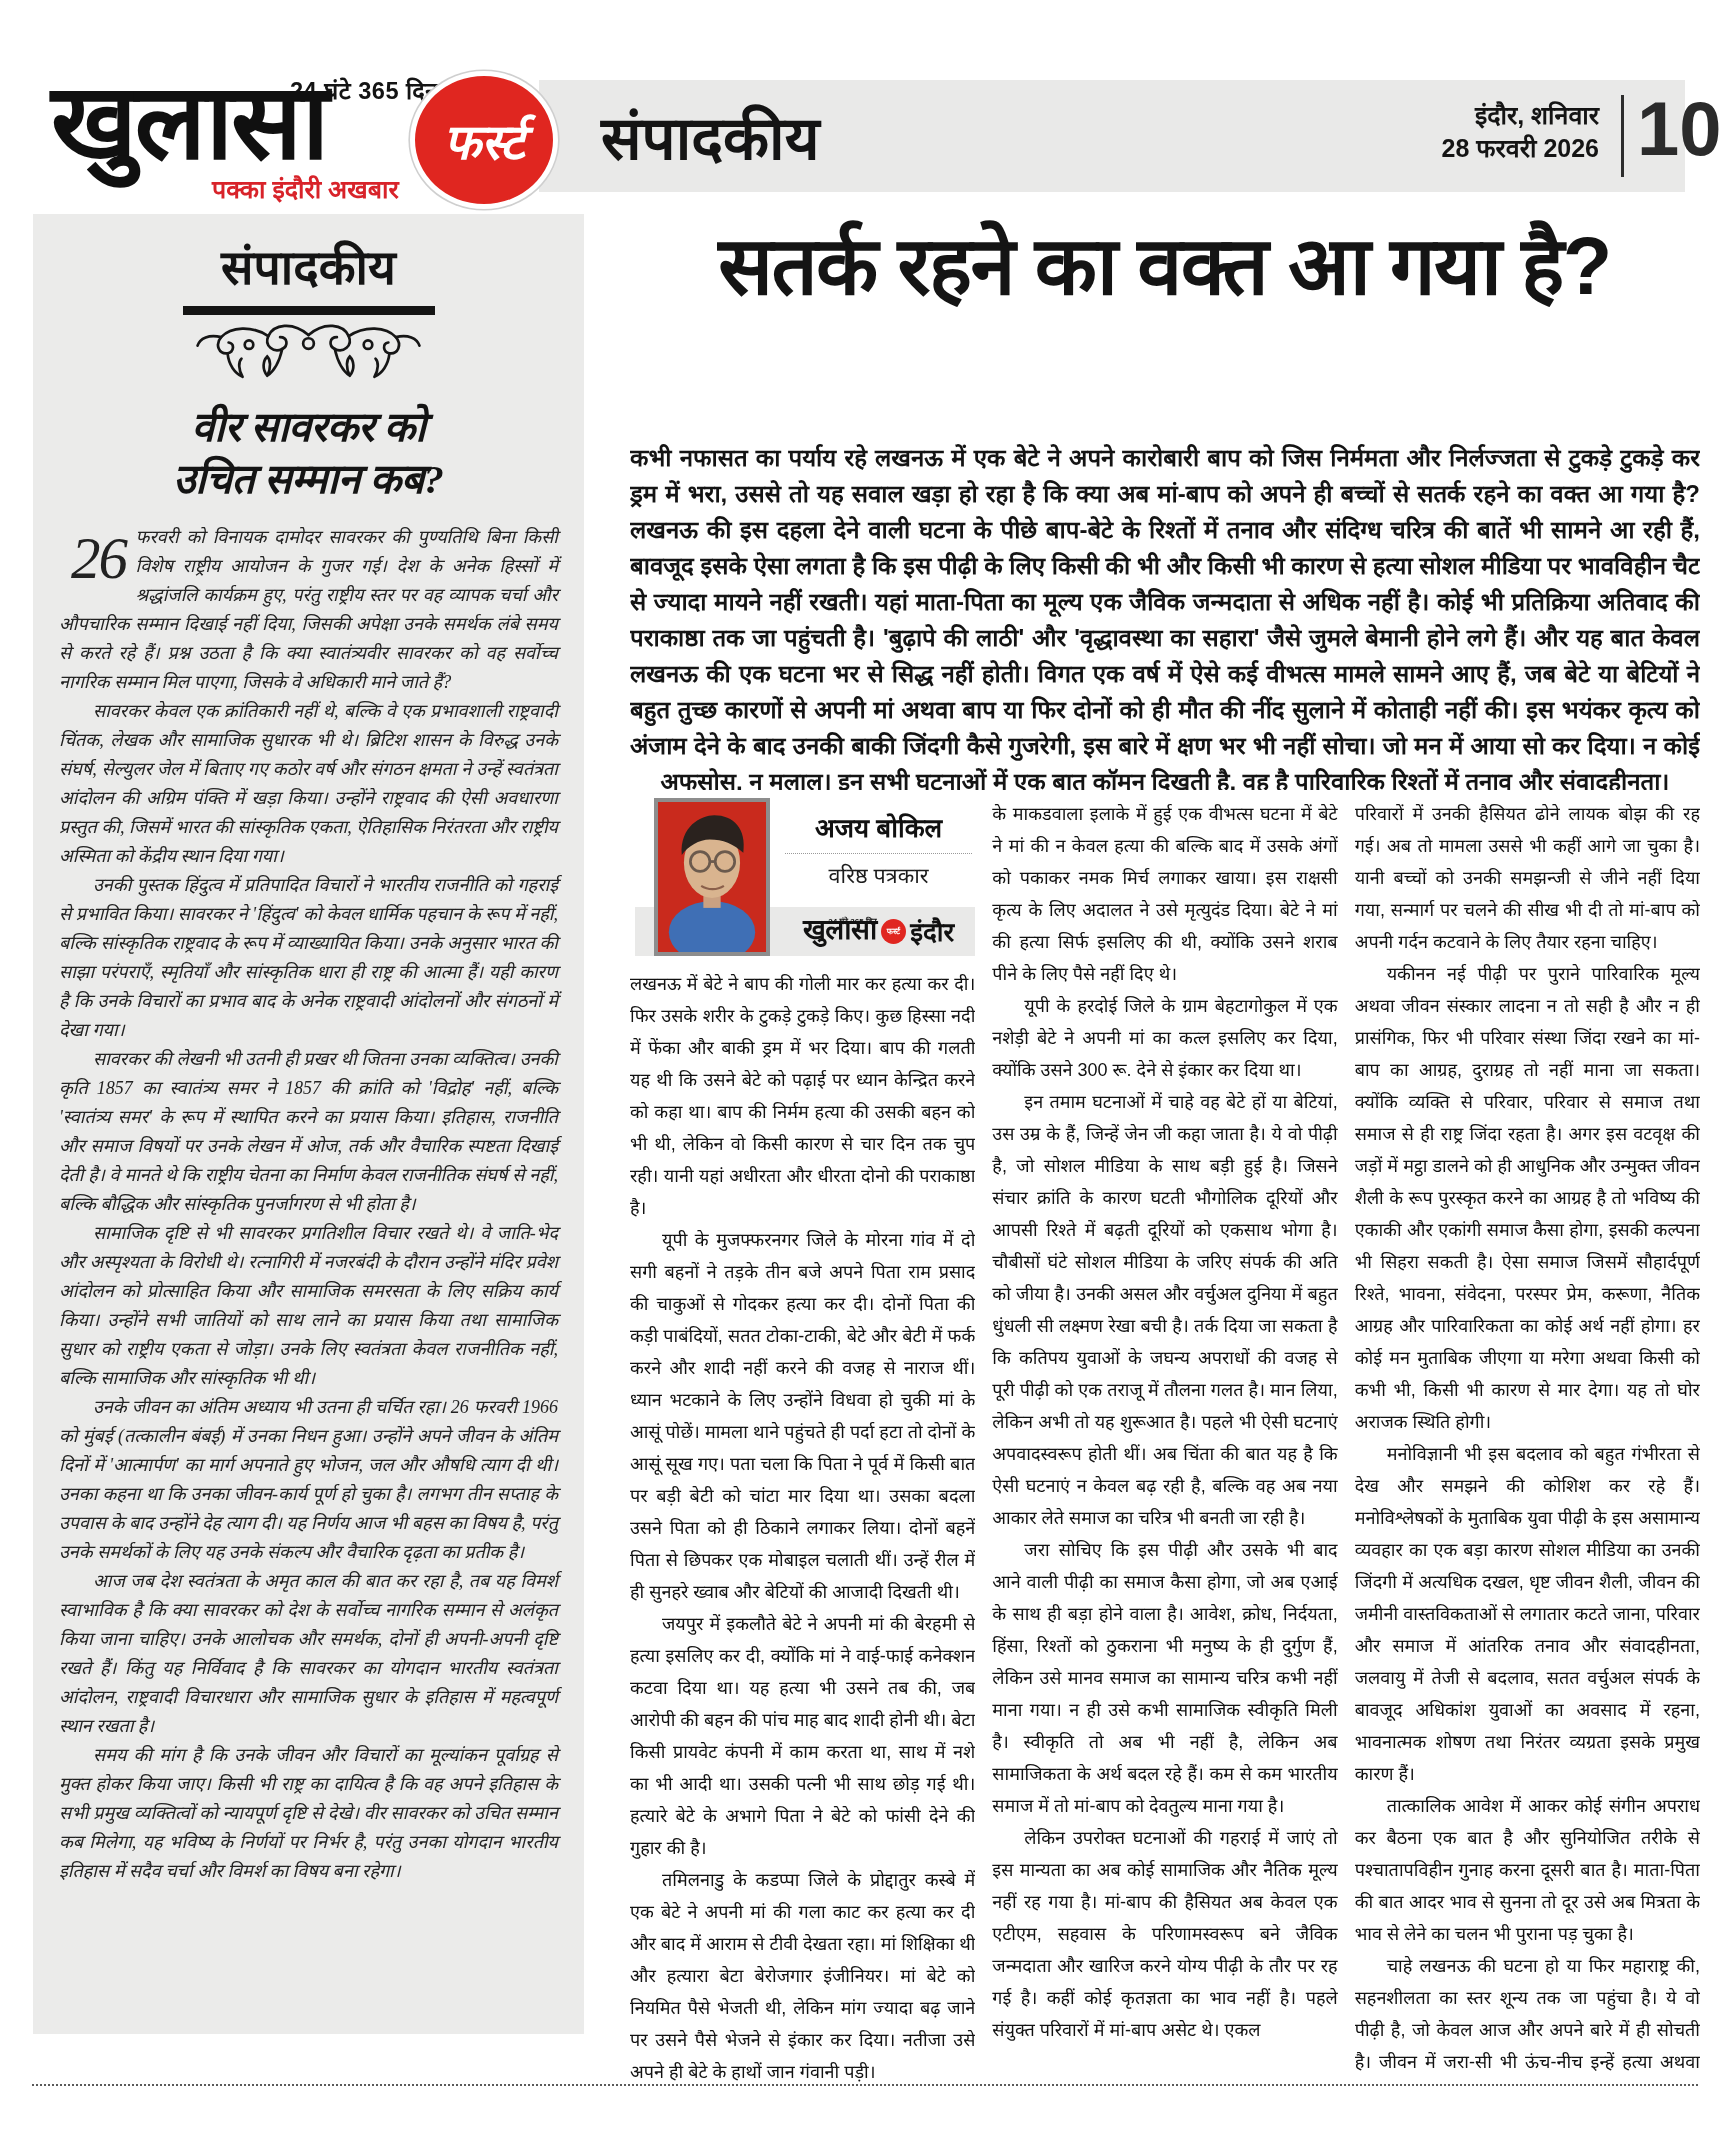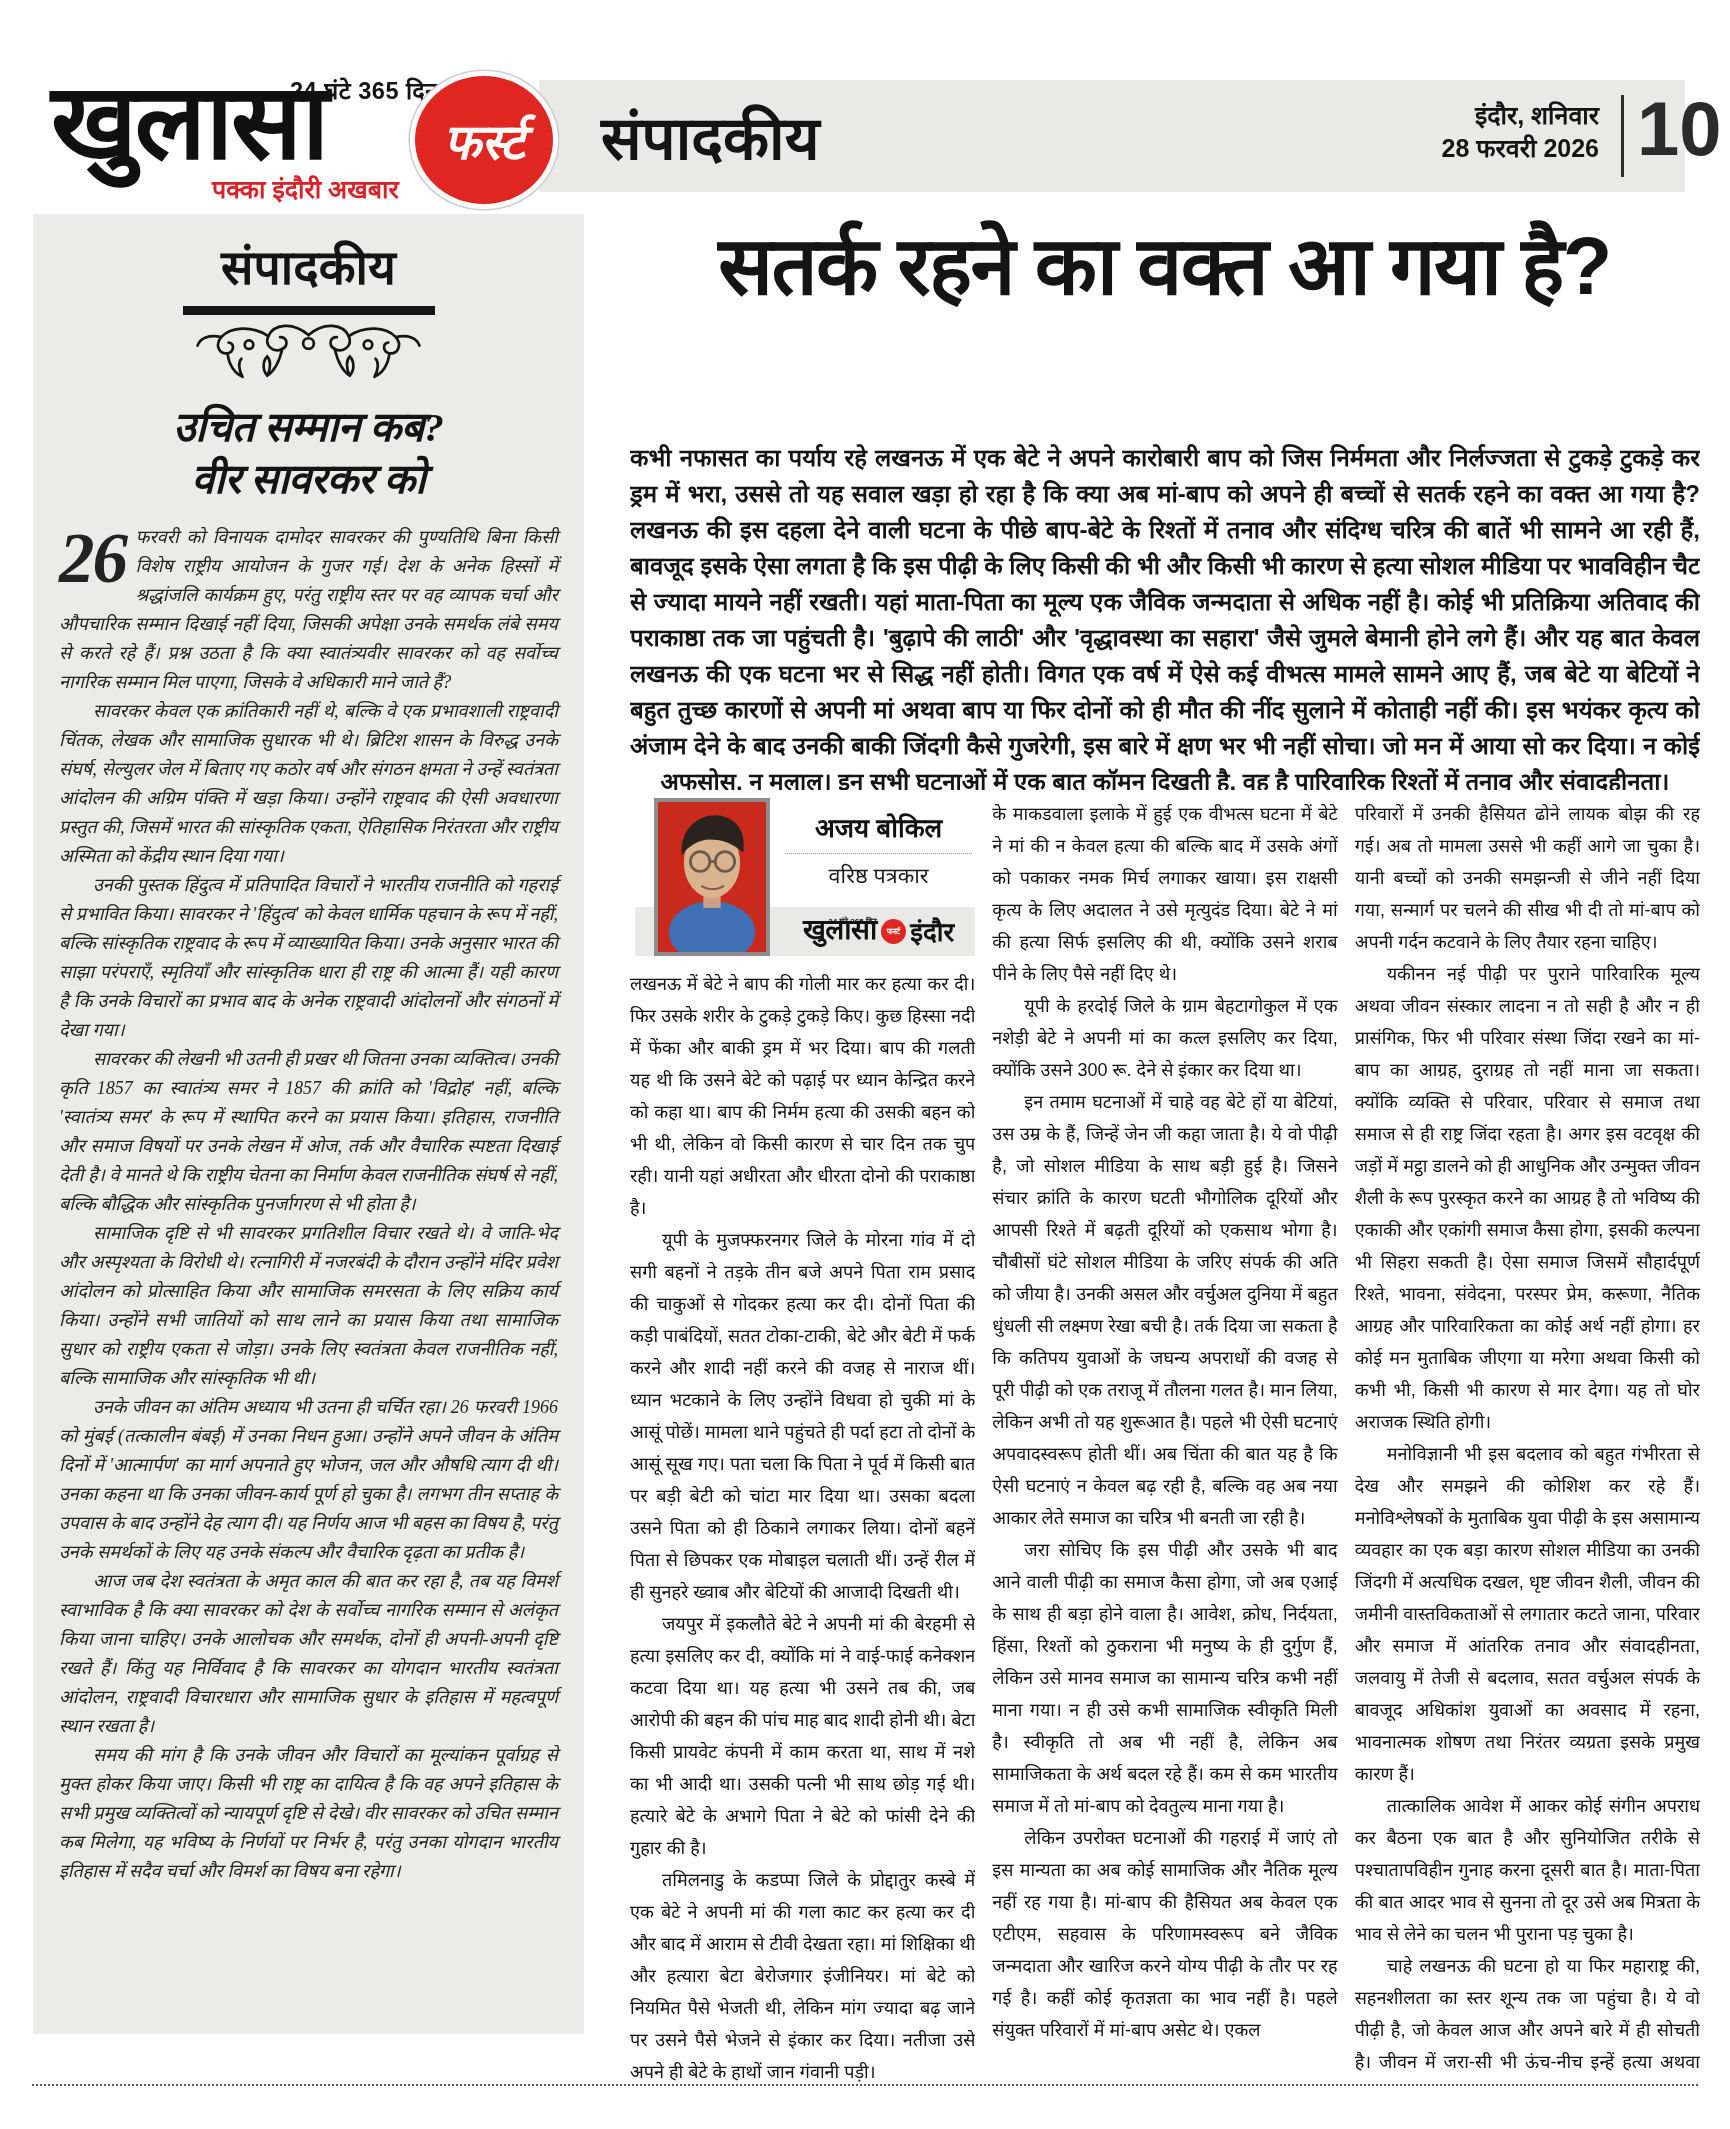--- a/index.html
+++ b/index.html
@@ -27,22 +27,22 @@
               background:#ebebea; padding:19.3px 26px 16px 26px; overflow:hidden; }
   .edit-kicker { text-align:center; font-size:48px; font-weight:900; }
   .edit-bar { width:252px; height:9px; background:#151515; margin:7.5px auto 5.4px auto; }
   .edit-ornament { display:block; margin:0 auto 14px auto; }
   .edit-title { text-align:center; font-family:"Liberation Serif", serif; font-style:italic;
                 font-weight:900; font-size:41px; line-height:52px; letter-spacing:-0.5px; margin-bottom:18px; }
   .edit-body { font-family:"Liberation Serif", serif; font-style:italic; font-size:18px;
                line-height:29px; text-align:justify; color:#222; }
   .edit-body p { text-indent:34px; }
   .edit-body p.first { text-indent:0; }
-  .dropcap { float:left; font-size:71px; line-height:63px; font-weight:700; font-style:italic;
-             padding:4.3px 9.7px 0 0; letter-spacing:-2.1px; }
+  .dropcap { float:left; font-size:59px; line-height:63px; font-weight:400; font-style:italic;
+             padding:4.3px 9.7px 0 0; letter-spacing:-2.1px;margin-left:12px; }
 
   
   .headline { position:absolute; left:630px; top:214px; width:1069px; text-align:center;
               font-size:81px; line-height:105px; font-weight:900; letter-spacing:-1.6px; white-space:nowrap; }
   .intro { position:absolute; left:630px; top:440px; width:1070px; height:350px;
            font-size:24px; line-height:36px; font-weight:700; text-align:justify; text-align-last:center; overflow:hidden; }
 
   .cols { position:absolute; left:630px; top:798px; width:1070px; height:1285px;
           display:flex; gap:17px; }
   .col { flex:1 1 0; overflow:hidden; font-size:18px; line-height:32px; text-align:justify; color:#111; }
@@ -100,22 +100,22 @@
       <path d="M166,54 C160,80 150,96 138,104 M138,104 C146,88 144,74 138,68 C130,76 128,92 138,104"></path>
       <path d="M264,54 C270,80 280,96 292,104 M292,104 C284,88 286,74 292,68 C300,76 302,92 292,104"></path>
       <path d="M64,62 C66,84 78,100 92,106 M92,106 C84,92 84,78 90,72"></path>
       <path d="M366,62 C364,84 352,100 338,106 M338,106 C346,92 346,78 340,72"></path>
       <circle cx="215" cy="44" r="10"></circle>
       <circle cx="104" cy="46" r="8"></circle>
       <circle cx="326" cy="46" r="8"></circle>
     </g>
   </svg>
   <div class="edit-title">
+    <div>वीर सावरकर को</div>
     <div>उचित सम्मान कब?</div>
-    <div>वीर सावरकर को</div>
   </div>
   <div class="edit-body">
     <p class="first"><span class="dropcap">26</span><span>फरवरी को विनायक दामोदर सावरकर की पुण्यतिथि बिना किसी विशेष राष्ट्रीय आयोजन के गुजर गई। देश के अनेक हिस्सों में श्रद्धांजलि कार्यक्रम हुए, परंतु राष्ट्रीय स्तर पर वह व्यापक चर्चा और औपचारिक सम्मान दिखाई नहीं दिया, जिसकी अपेक्षा उनके समर्थक लंबे समय से करते रहे हैं। प्रश्न उठता है कि क्या स्वातंत्र्यवीर सावरकर को वह सर्वोच्च नागरिक सम्मान मिल पाएगा, जिसके वे अधिकारी माने जाते हैं?</span></p>
     <p>सावरकर केवल एक क्रांतिकारी नहीं थे, बल्कि वे एक प्रभावशाली राष्ट्रवादी चिंतक, लेखक और सामाजिक सुधारक भी थे। ब्रिटिश शासन के विरुद्ध उनके संघर्ष, सेल्युलर जेल में बिताए गए कठोर वर्ष और संगठन क्षमता ने उन्हें स्वतंत्रता आंदोलन की अग्रिम पंक्ति में खड़ा किया। उन्होंने राष्ट्रवाद की ऐसी अवधारणा प्रस्तुत की, जिसमें भारत की सांस्कृतिक एकता, ऐतिहासिक निरंतरता और राष्ट्रीय अस्मिता को केंद्रीय स्थान दिया गया।</p>
     <p>उनकी पुस्तक हिंदुत्व में प्रतिपादित विचारों ने भारतीय राजनीति को गहराई से प्रभावित किया। सावरकर ने 'हिंदुत्व' को केवल धार्मिक पहचान के रूप में नहीं, बल्कि सांस्कृतिक राष्ट्रवाद के रूप में व्याख्यायित किया। उनके अनुसार भारत की साझा परंपराएँ, स्मृतियाँ और सांस्कृतिक धारा ही राष्ट्र की आत्मा हैं। यही कारण है कि उनके विचारों का प्रभाव बाद के अनेक राष्ट्रवादी आंदोलनों और संगठनों में देखा गया।</p>
     <p>सावरकर की लेखनी भी उतनी ही प्रखर थी जितना उनका व्यक्तित्व। उनकी कृति 1857 का स्वातंत्र्य समर ने 1857 की क्रांति को 'विद्रोह' नहीं, बल्कि 'स्वातंत्र्य समर' के रूप में स्थापित करने का प्रयास किया। इतिहास, राजनीति और समाज विषयों पर उनके लेखन में ओज, तर्क और वैचारिक स्पष्टता दिखाई देती है। वे मानते थे कि राष्ट्रीय चेतना का निर्माण केवल राजनीतिक संघर्ष से नहीं, बल्कि बौद्धिक और सांस्कृतिक पुनर्जागरण से भी होता है।</p>
     <p>सामाजिक दृष्टि से भी सावरकर प्रगतिशील विचार रखते थे। वे जाति-भेद और अस्पृश्यता के विरोधी थे। रत्नागिरी में नजरबंदी के दौरान उन्होंने मंदिर प्रवेश आंदोलन को प्रोत्साहित किया और सामाजिक समरसता के लिए सक्रिय कार्य किया। उन्होंने सभी जातियों को साथ लाने का प्रयास किया तथा सामाजिक सुधार को राष्ट्रीय एकता से जोड़ा। उनके लिए स्वतंत्रता केवल राजनीतिक नहीं, बल्कि सामाजिक और सांस्कृतिक भी थी।</p>
     <p>उनके जीवन का अंतिम अध्याय भी उतना ही चर्चित रहा। 26 फरवरी 1966 को मुंबई (तत्कालीन बंबई) में उनका निधन हुआ। उन्होंने अपने जीवन के अंतिम दिनों में 'आत्मार्पण' का मार्ग अपनाते हुए भोजन, जल और औषधि त्याग दी थी। उनका कहना था कि उनका जीवन-कार्य पूर्ण हो चुका है। लगभग तीन सप्ताह के उपवास के बाद उन्होंने देह त्याग दी। यह निर्णय आज भी बहस का विषय है, परंतु उनके समर्थकों के लिए यह उनके संकल्प और वैचारिक दृढ़ता का प्रतीक है।</p>
     <p>आज जब देश स्वतंत्रता के अमृत काल की बात कर रहा है, तब यह विमर्श स्वाभाविक है कि क्या सावरकर को देश के सर्वोच्च नागरिक सम्मान से अलंकृत किया जाना चाहिए। उनके आलोचक और समर्थक, दोनों ही अपनी-अपनी दृष्टि रखते हैं। किंतु यह निर्विवाद है कि सावरकर का योगदान भारतीय स्वतंत्रता आंदोलन, राष्ट्रवादी विचारधारा और सामाजिक सुधार के इतिहास में महत्वपूर्ण स्थान रखता है।</p>
     <p>समय की मांग है कि उनके जीवन और विचारों का मूल्यांकन पूर्वाग्रह से मुक्त होकर किया जाए। किसी भी राष्ट्र का दायित्व है कि वह अपने इतिहास के सभी प्रमुख व्यक्तित्वों को न्यायपूर्ण दृष्टि से देखे। वीर सावरकर को उचित सम्मान कब मिलेगा, यह भविष्य के निर्णयों पर निर्भर है, परंतु उनका योगदान भारतीय इतिहास में सदैव चर्चा और विमर्श का विषय बना रहेगा।</p>

